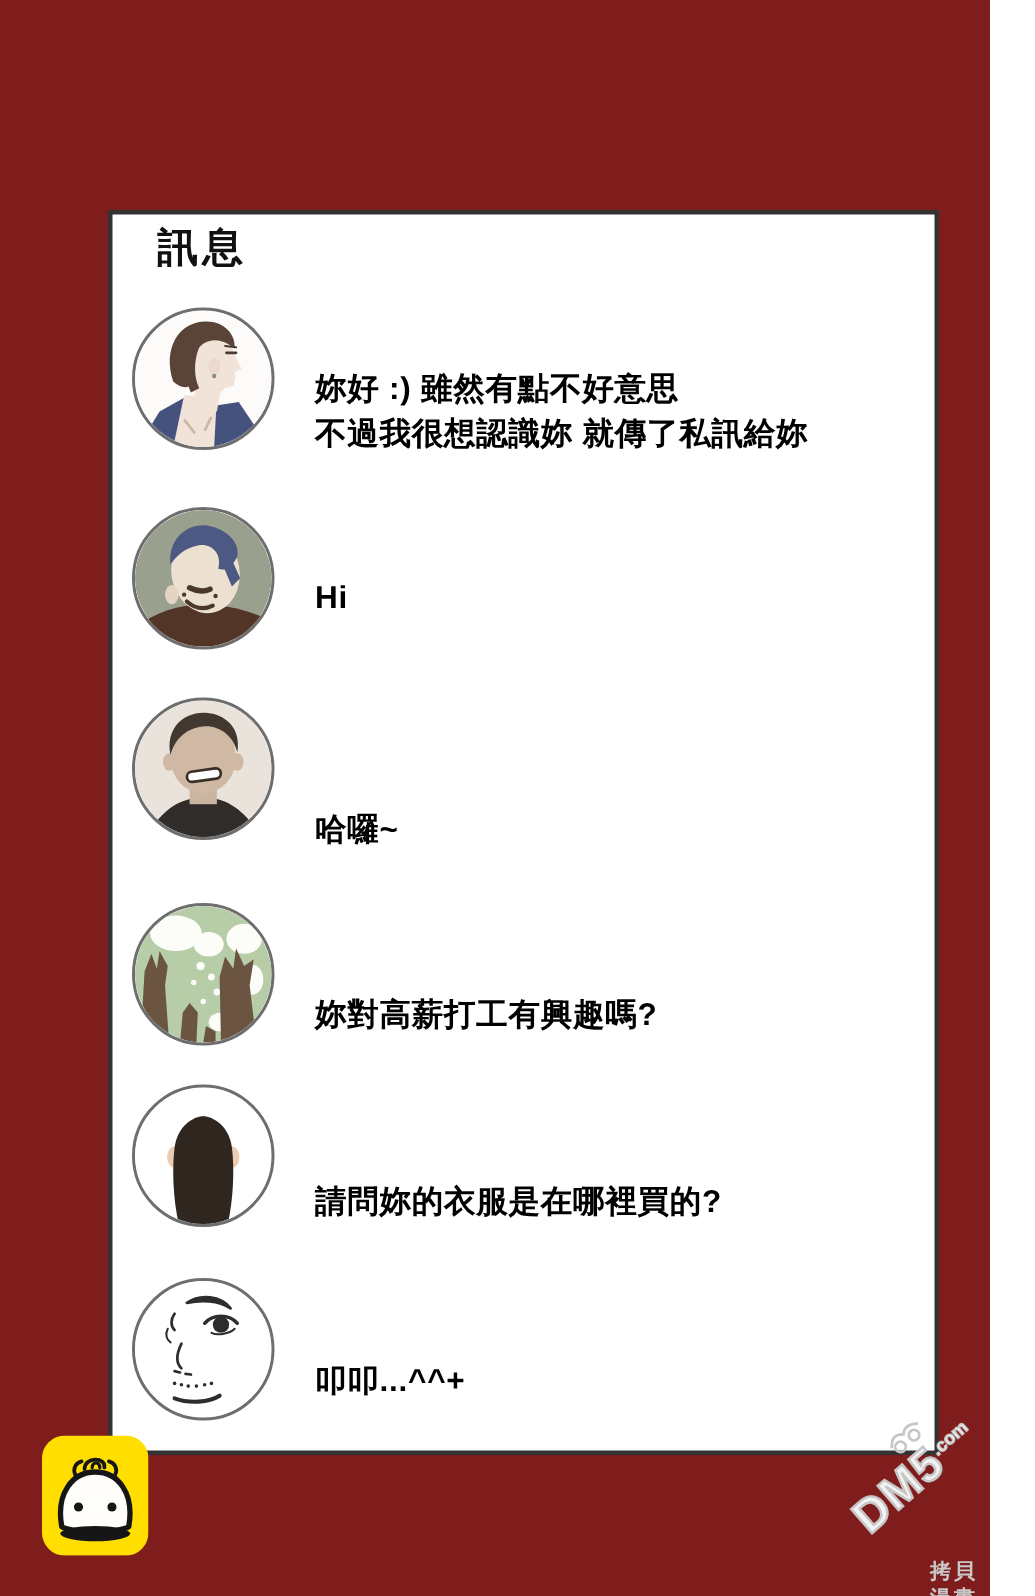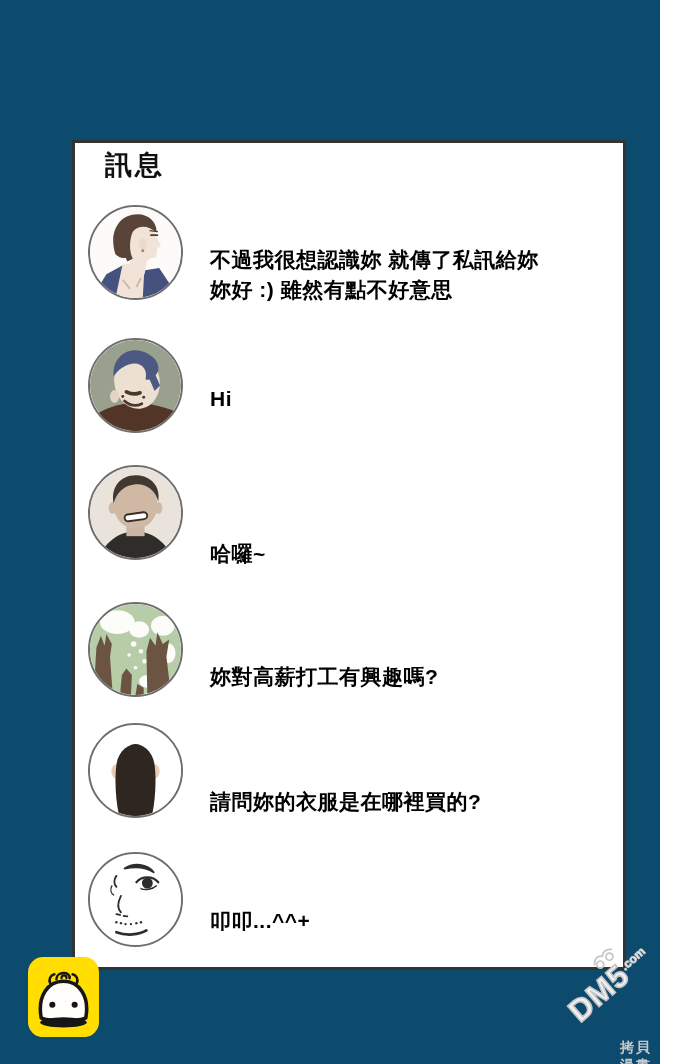--- a/index.html
+++ b/index.html
@@ -1,17 +1,17 @@
 <!DOCTYPE html>
 <html><head>
 <meta charset="utf-8">
 <style>
   html,body { margin:0; padding:0; background:#ffffff; }
   .canvas {
-    position:relative; width:660px; height:1064px; background:#0c4a6e;
+    position:relative; width:660px; height:1064px; background:#7f1d1d;
     font-family:"Liberation Sans", sans-serif; overflow:hidden;
   }
   .panel {
     position:absolute; left:72px; top:140px; width:554px; height:830px;
     border:3px solid #333333; box-sizing:border-box; background:#ffffff;
   }
   .panel-title {
     position:absolute; left:30px; top:4px; font-size:27px; font-weight:700;
     color:#111111; letter-spacing:3px;
   }
@@ -73,22 +73,22 @@
           <path d="M28,52 C20,28 32,8 52,8 C66,8 74,18 73,28 C64,20 54,20 48,26 C42,32 40,44 42,54 C38,58 32,56 28,52 Z" fill="#5a4438"></path>
           <path d="M40,28 C36,40 37,52 41,60 L47,57 C43,48 43,37 47,27 Z" fill="#5a4438"></path>
           <ellipse cx="58" cy="41" rx="4.5" ry="6.5" fill="#ecd9cd"></ellipse>
           <circle cx="58" cy="48" r="1.6" fill="#8a8a8a"></circle>
           <path d="M67,31 L74,31" stroke="#4a3a32" stroke-width="2" stroke-linecap="round" fill="none"></path>
           <path d="M66,26 L74,27" stroke="#4a3a32" stroke-width="1.5" stroke-linecap="round" fill="none"></path>
           <path d="M36,80 L44,90 M56,78 L51,88" stroke="#cdb7a9" stroke-width="2" fill="none"></path>
         </svg>
       </div>
       <div class="msg" style="top:40px">
+        <span class="line">妳好 :) 雖然有點不好意思</span>
         <span class="line">不過我很想認識妳 就傳了私訊給妳</span>
-        <span class="line">妳好 :) 雖然有點不好意思</span>
       </div>
     </div>
 
     <div class="row" style="top:195px">
       <div class="avatar">
         <svg viewBox="0 0 100 100">
           <circle cx="50" cy="50" r="50" fill="#99a18e"></circle>
           <path d="M-2,102 L0,86 C28,66 60,63 102,82 L102,102 Z" fill="#523527"></path>
           <g transform="rotate(-10 50 48)">
               <ellipse cx="52" cy="46" rx="25" ry="30" fill="#ece0d0"></ellipse>

